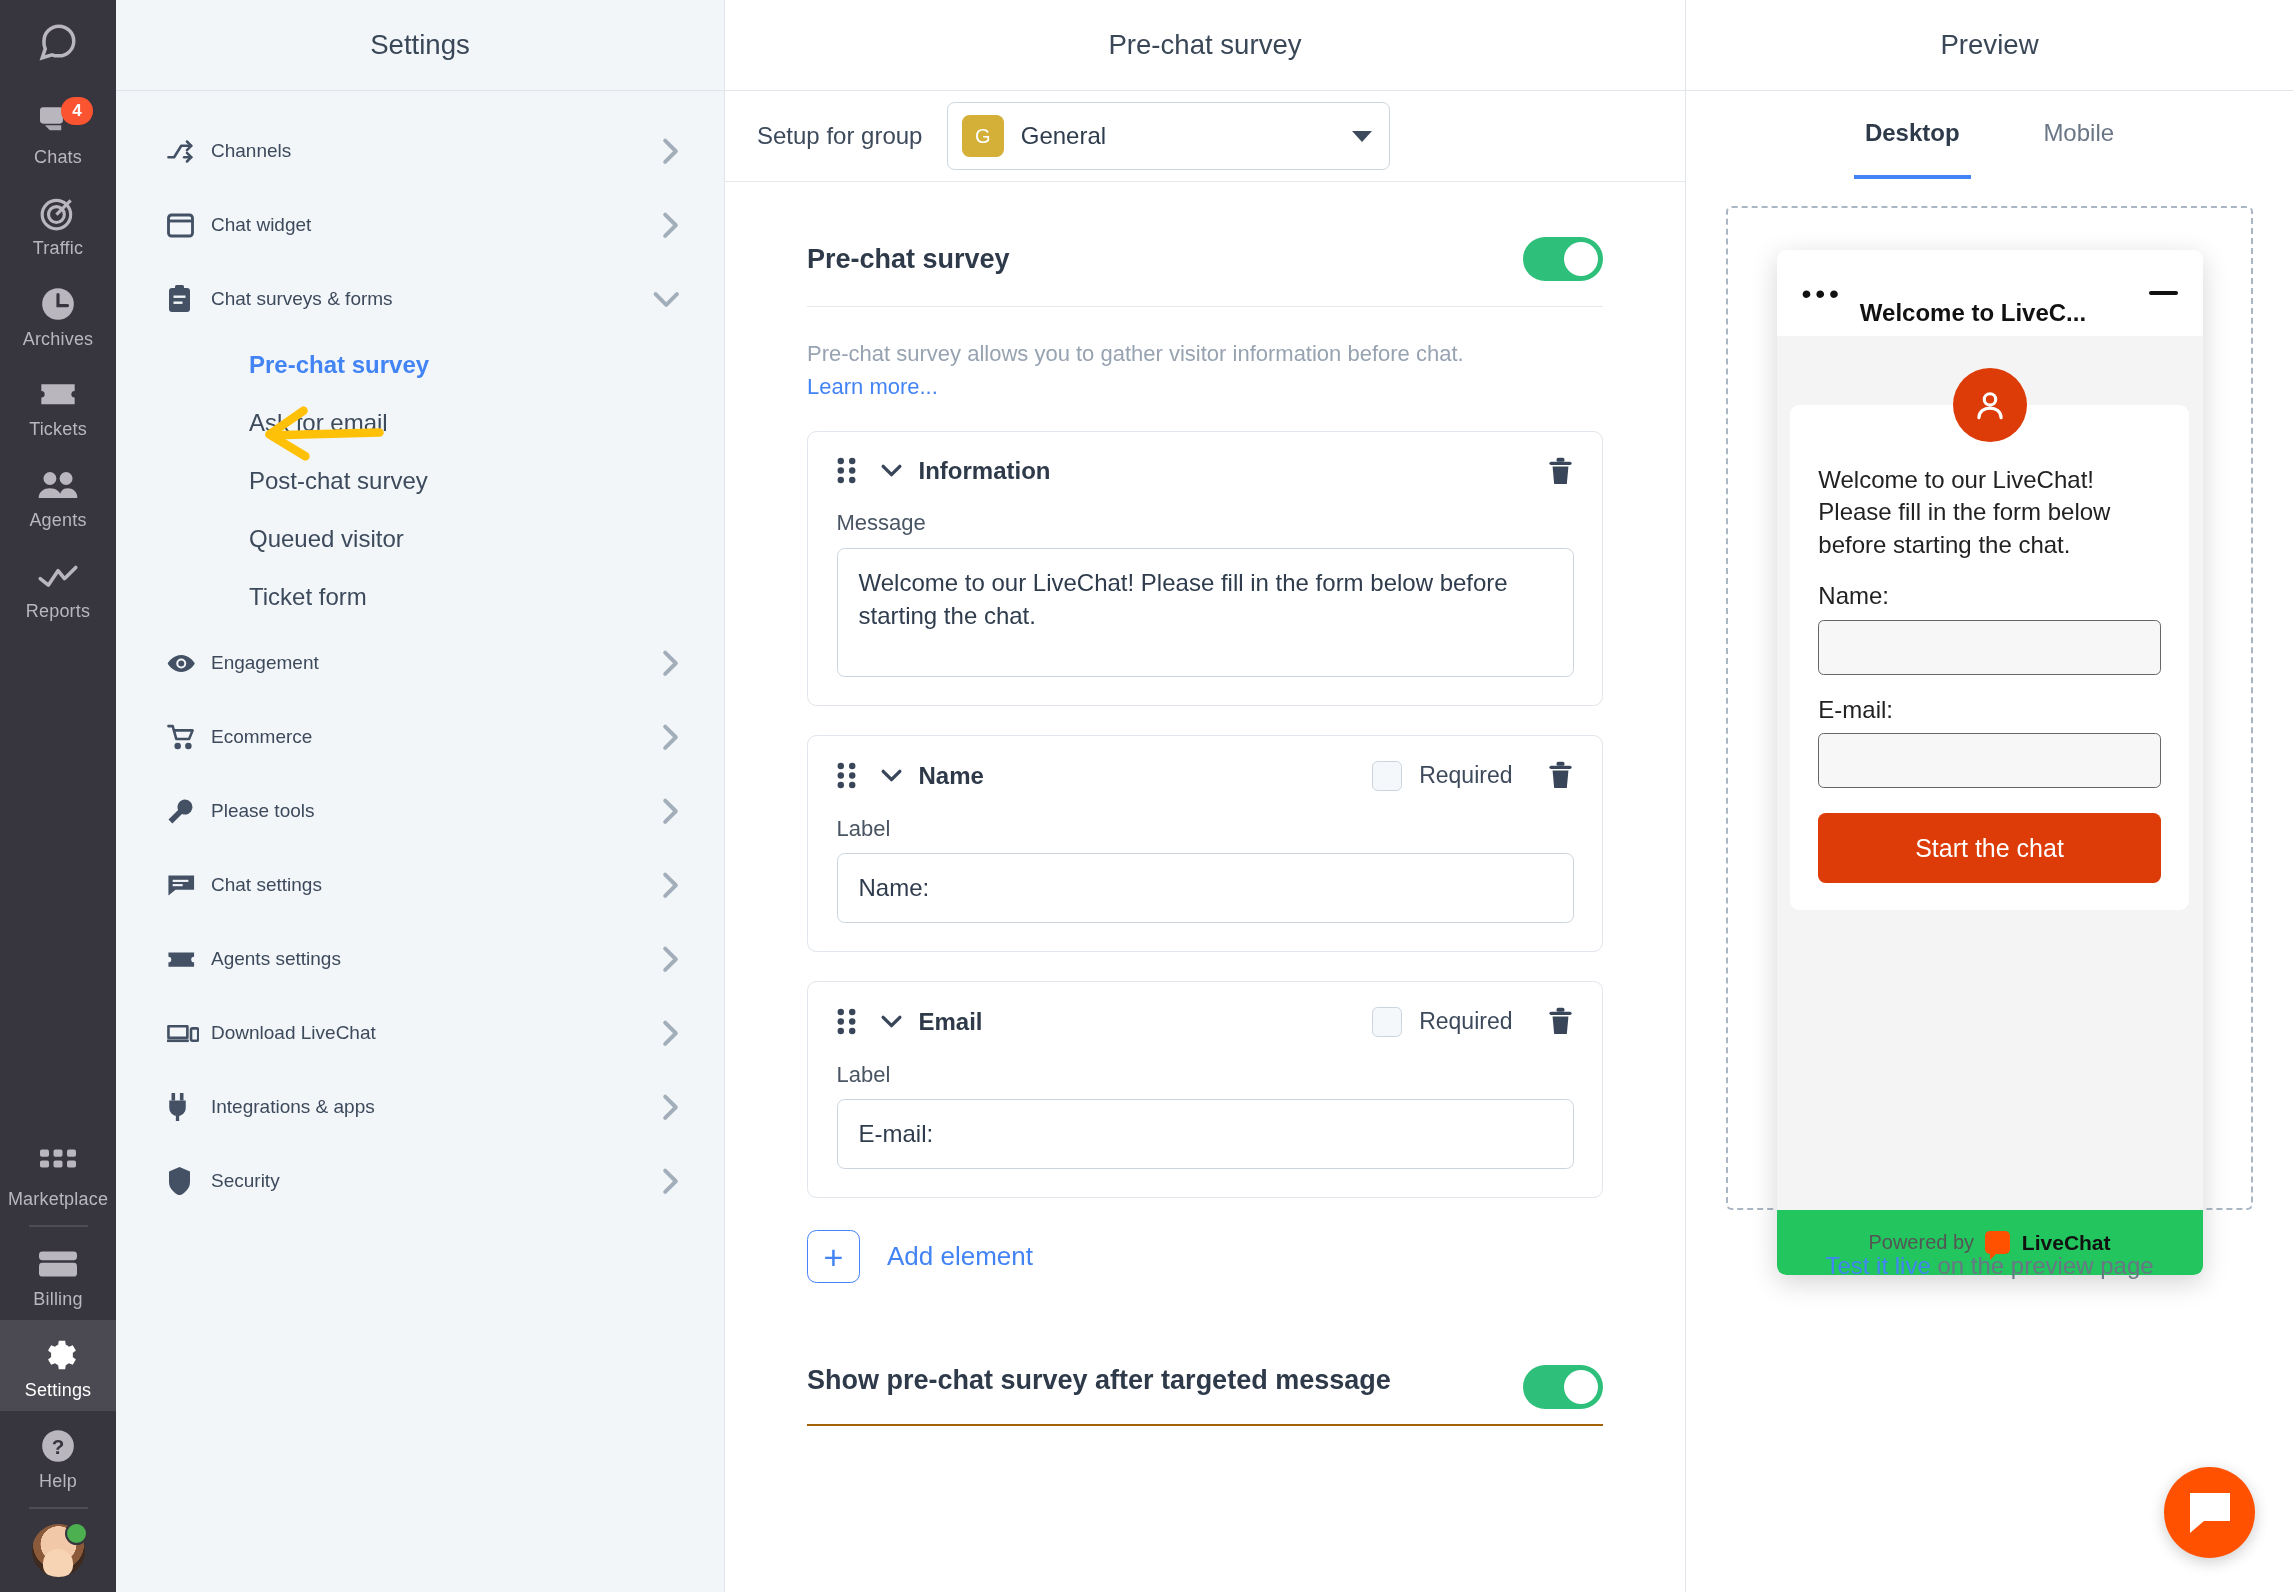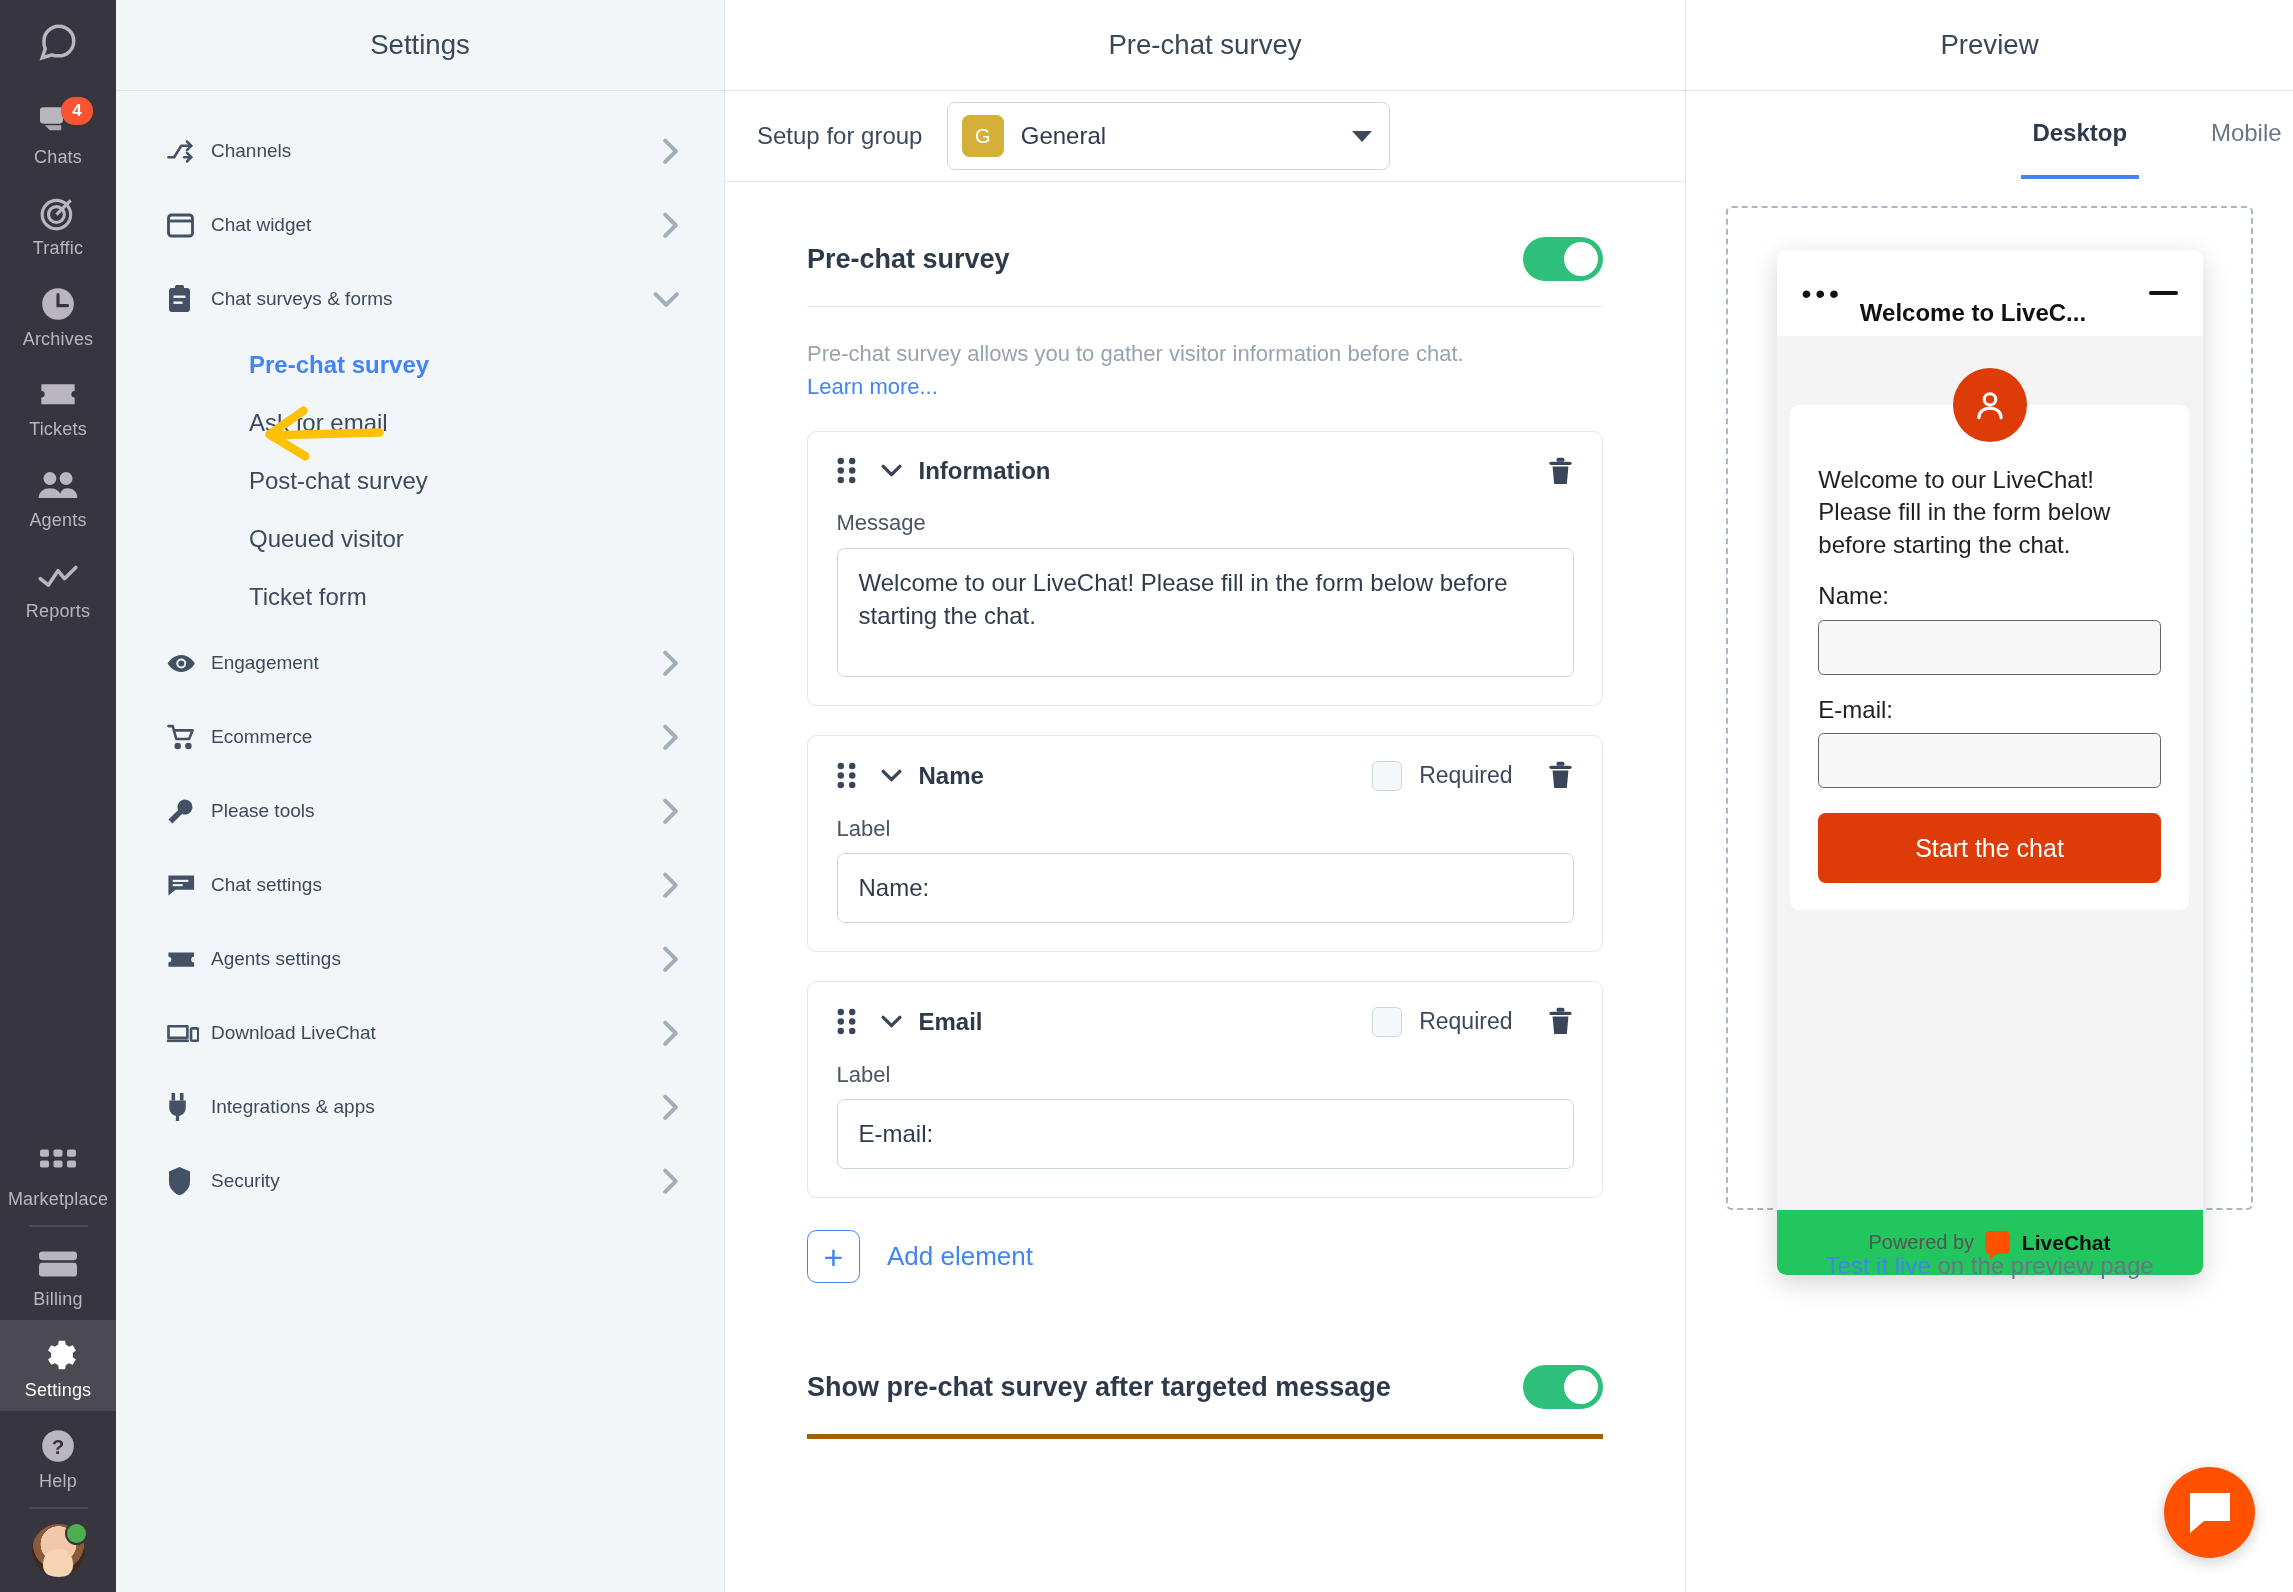--- a/index.html
+++ b/index.html
@@ -141,30 +141,30 @@
 
   .add-el { display: flex; align-items: center; gap: 27px; margin-top: 32px; }
   .add-btn {
     width: 53px; height: 53px; border: 1.9px solid #4384f5; border-radius: 9.5px;
     color: #4384f5; display: flex; align-items: center; justify-content: center;
     font-size: 34px; line-height: 1; cursor: pointer; background: #fff;
   }
   .add-label { font-size: 26px; color: #4384f5; cursor: pointer; }
 
   .sec-head2 {
-    display: flex; align-items: center; justify-content: space-between;
-    margin-top: 82px; padding-bottom: 25px; border-bottom: 5px solid #a16207;
+    display: flex; align-items: flex-start; justify-content: space-between;
+    margin-top: 82px; padding-bottom: 15px; border-bottom: 2px solid #a16207;
   }
 
   
   .preview {
     flex: 1 1 auto; height: 1592px; background: #fff; display: flex; flex-direction: column;
     position: relative;
   }
-  .tabs { height: 88px; display: flex; justify-content: flex-end; gap: 61px; align-items: stretch; }
+  .tabs { height: 88px; display: flex; justify-content: center; gap: 61px; align-items: stretch; }
   .tab {
     display: flex; align-items: center; font-size: 24px; color: #6a7685; cursor: pointer;
     padding: 0 11.4px; border-bottom: 4.8px solid transparent;
   }
   .tab.active { color: #2e3a4a; font-weight: bold; border-bottom-color: #4384f5; }
   .preview-stage {
     margin: 27px 40px 0; border: 2.9px dashed #aab6c4; border-radius: 5.7px;
     height: 1004px; display: flex; align-items: flex-start; justify-content: center;
     padding-top: 42px; background: #fff;
   }

